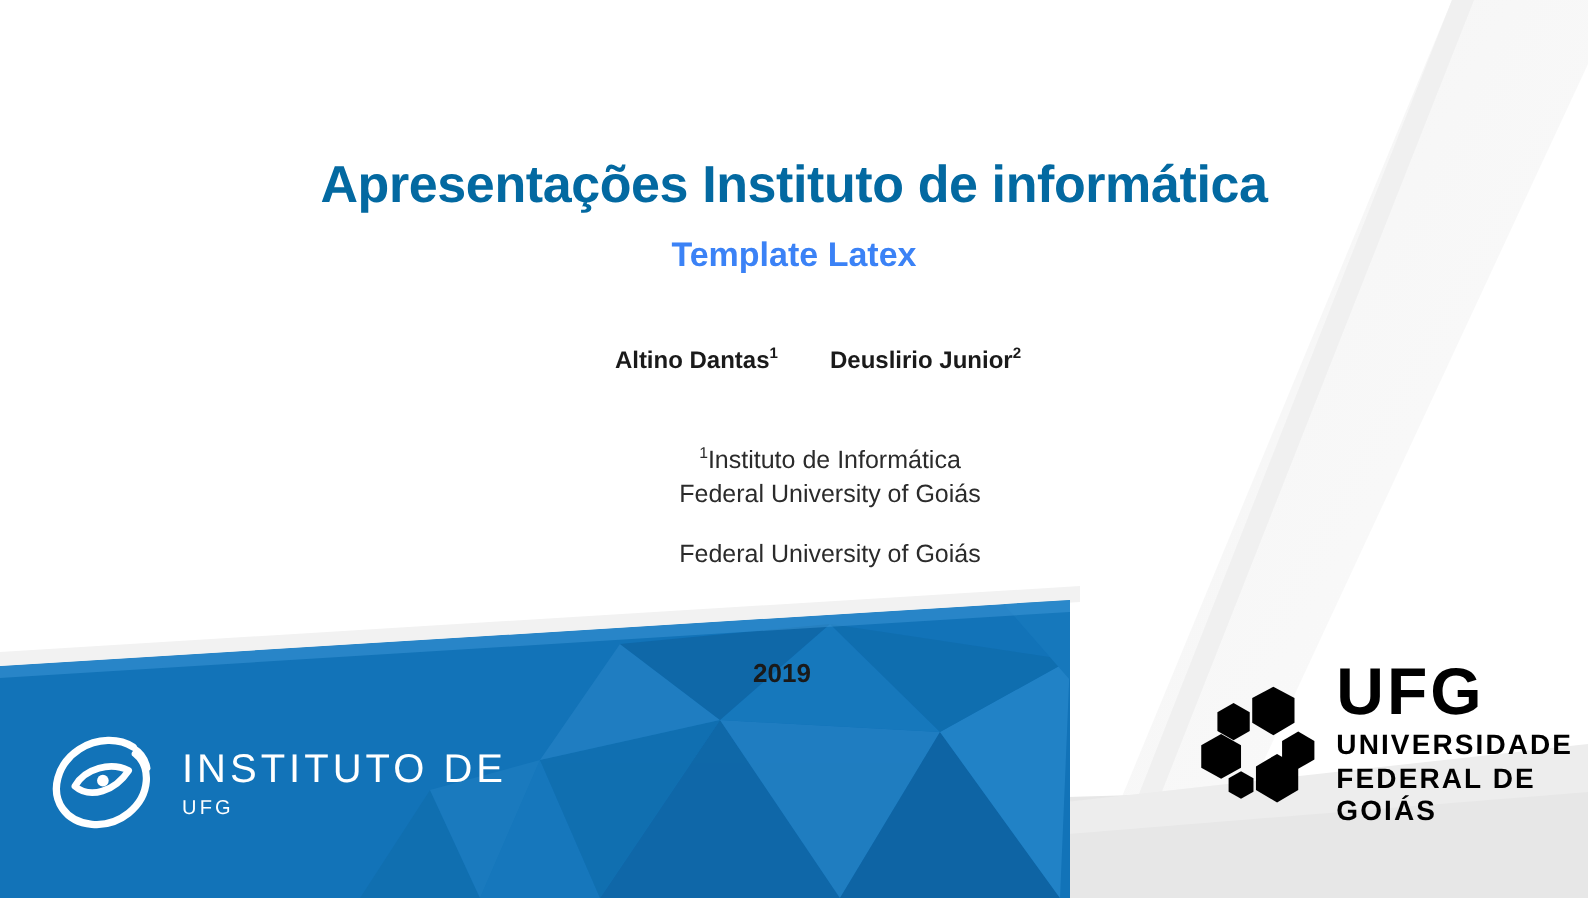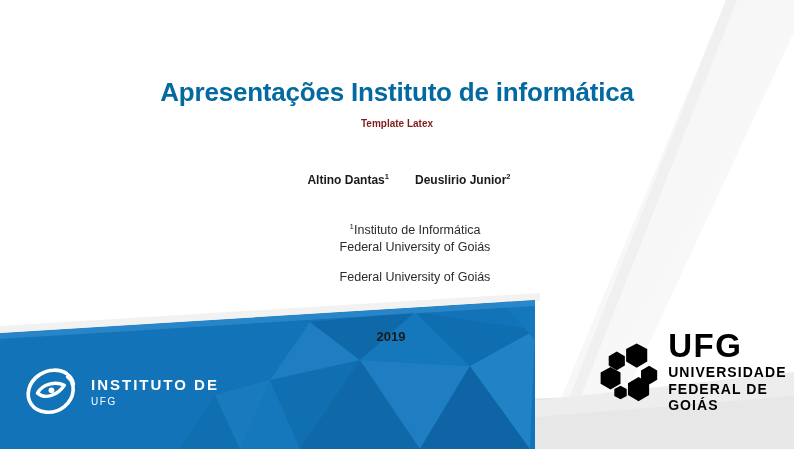--- a/index.html
+++ b/index.html
@@ -37,23 +37,23 @@
   }
   .deck-title {
     font-size: 26px;
     font-weight: bold;
     color: #0369a1;
     letter-spacing: -0.2px;
     line-height: 1.1;
     margin: 0;
   }
   .deck-subtitle {
-    font-size: 10px;
-    font-weight: bold;
-    color: #7f1d1d;
+    font-size: 17px;
+    font-weight: bold;
+    color: #3b82f6;
     margin: 11px 0 0 0;
   }
 
   
   .authors {
     position: absolute;
     top: 173px;
     left: 12px;
     width: 794px;
     text-align: center;
@@ -108,24 +108,24 @@
     display: flex;
     align-items: center;
     gap: 11px;
   }
   .inst-mark { width: 56px; height: 56px; display: block; }
   .inst-text {
     color: #ffffff;
     line-height: 1.12;
   }
   .inst-l1, .inst-l2 {
-    font-size: 15px;
+    font-size: 20px;
     letter-spacing: 2.0px;
     display: block;
-    font-weight: 700;
+    font-weight: 400;
   }
   .inst-l3 {
     font-size: 10px;
     letter-spacing: 1.6px;
     display: block;
     margin-top: 2px;
     font-weight: 400;
   }
 
   

